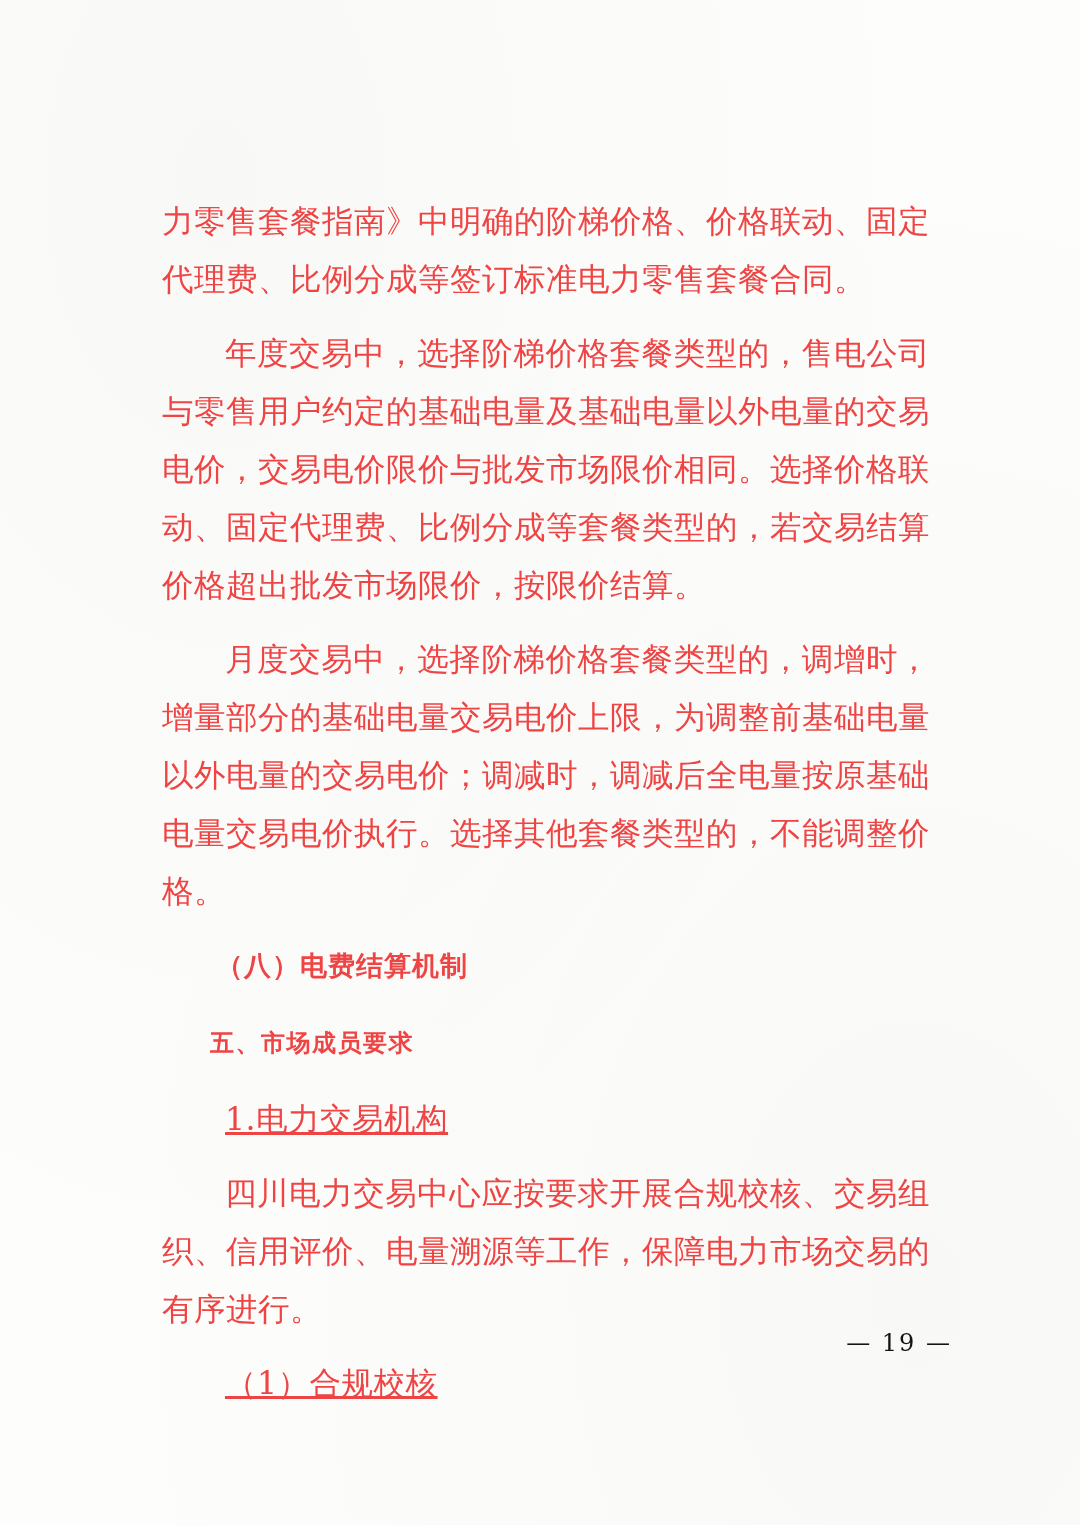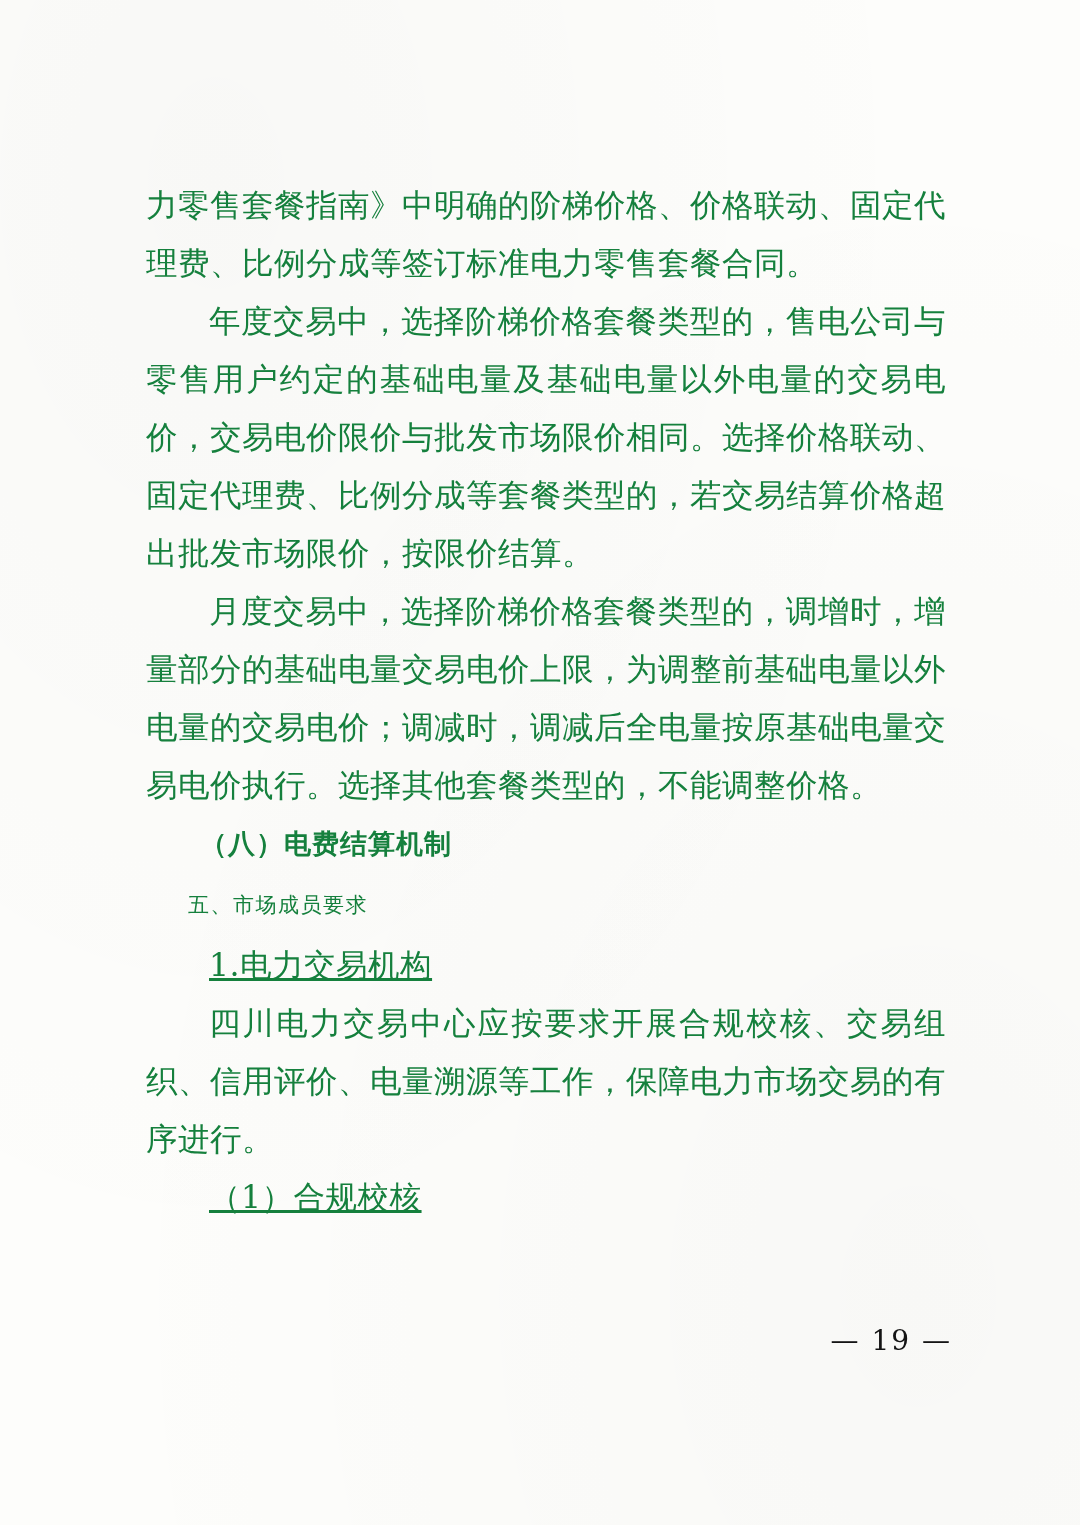--- a/index.html
+++ b/index.html
@@ -30,60 +30,60 @@
       radial-gradient(ellipse at 85% 85%, rgba(0,0,0,0.02), rgba(0,0,0,0) 65%);
     pointer-events: none;
   }
   .content {
     position: absolute;
     left: 146px;
     top: 176px;
     width: 800px;
   }
   p {
-    margin: 0;
+    margin: 16px;
     font-size: 31.5px;
     line-height: 58px;
     letter-spacing: 0.5px;
     text-align: justify;
     text-justify: inter-ideograph;
-    color: #15803d;
+    color: #ef4444;
   }
   p.indent {
     text-indent: 2em;
   }
   p.hang {
     text-indent: 0;
   }
   p.heading {
     font-family: "DejaVu Sans", sans-serif;
     font-weight: bold;
     text-indent: 2em;
     letter-spacing: 1px;
     font-size: 27px;
     line-height: 60px;
   }
   p.heading-major {
     font-family: "DejaVu Sans", sans-serif;
-    font-weight: normal;
+    font-weight: bold;
     text-indent: 2em;
     letter-spacing: 1.5px;
-    font-size: 21px;
+    font-size: 24px;
     line-height: 62px;
   }
   p.sub-item {
     text-indent: 2em;
     letter-spacing: 0.5px;
     text-decoration: underline;
   }
   .page-number {
     position: absolute;
     right: 128px;
     bottom: 168px;
-    font-size: 28px;
+    font-size: 24px;
     font-family: "DejaVu Serif", serif;
     letter-spacing: 2px;
     color: #141414;
   }
 </style>
 </head>
 <body>
 
 <div class="page">
   <div class="content">

